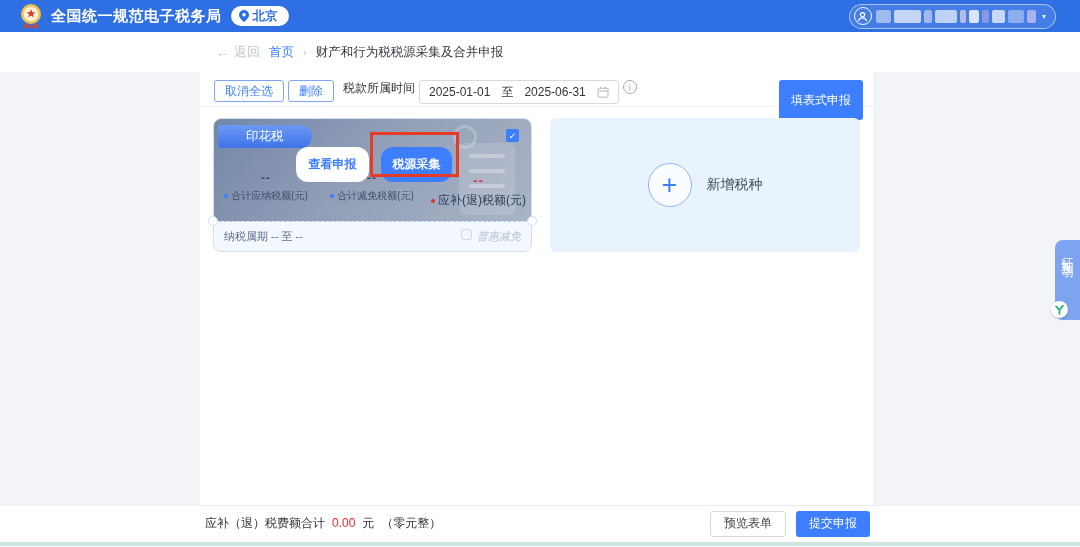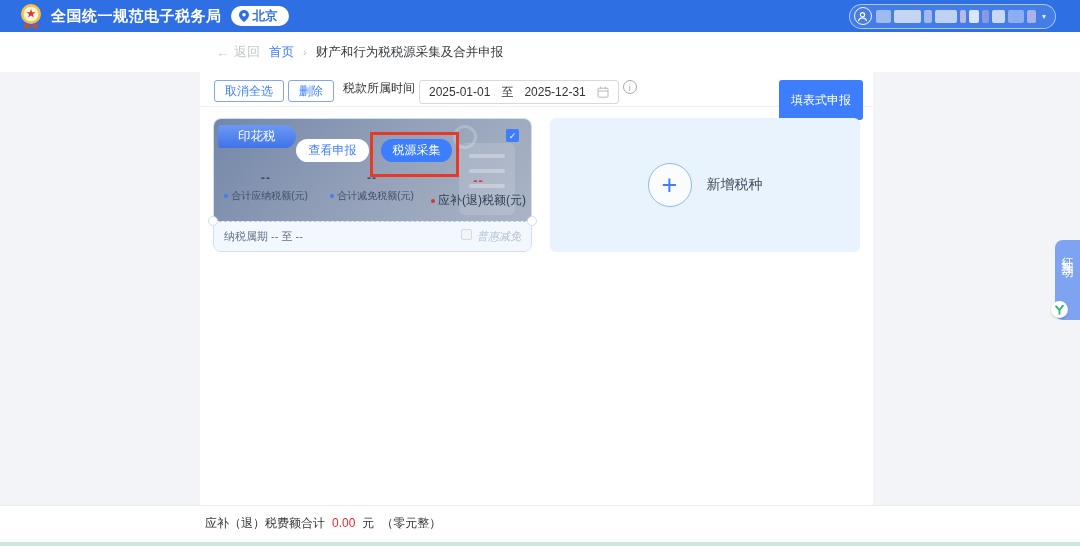--- a/index.html
+++ b/index.html
@@ -53,25 +53,25 @@
   
   .cards { display:flex; gap:18px; padding:11px 13px; }
   .tax-card { position:relative; width:319px; height:134px; border-radius:8px; border:1px solid #cfe0f5; background:#f3f8fe; }
   .card-top { position:absolute; left:0; right:0; top:0; bottom:30px; border-radius:7px 7px 0 0; overflow:hidden;
               background:linear-gradient(130deg,#7487a9 0%,#93a0b8 50%,#aab4c6 100%); }
   .doc { position:absolute; right:16px; top:24px; width:56px; height:72px; border-radius:6px; background:rgba(255,255,255,.14); }
   .doc i { display:block; height:4px; background:rgba(255,255,255,.30); margin:11px 10px 0; border-radius:2px; }
   .doc-circle { position:absolute; right:54px; top:6px; width:24px; height:24px; border-radius:50%;
                 border:3px solid rgba(255,255,255,.22); }
   .tag { position:absolute; left:4px; top:6px; background:linear-gradient(180deg,#6c99f5,#3f73e8); color:#fff;
-         font-size:12.5px; padding:3px 20px; border-radius:4px 12px 12px 4px; }
+         font-size:12.5px; padding:3px 28px; border-radius:4px 12px 12px 4px; }
   .cb-blue { position:absolute; right:12px; top:10px; width:13px; height:13px; background:#3d7eff; border-radius:2px;
              color:#fff; font-size:9px; display:flex; align-items:center; justify-content:center; cursor:pointer; }
-  .pill-btn { position:absolute; top:20px; height:23px; border-radius:12px; font-size:12px; border:none;
-              display:flex; align-items:center; justify-content:center; }
+  .pill-btn { position:absolute; top:28px; height:35px; border-radius:12px; font-size:12px; border:none;
+              display:flex; align-items:center; justify-content:center;font-weight:bold; }
   .view-btn { left:82px; width:73px; background:#fff; color:#3d7eff; }
   .collect-btn { left:167px; width:71px; background:#3d7eff; color:#fff; }
   .red-annotation { position:absolute; left:156px; top:13px; width:89px; height:45px; border:3px solid #e63a26;
                     z-index:5; pointer-events:none; }
   .metrics { position:absolute; left:0; top:52px; width:100%; display:flex; }
   .metric { text-align:center; }
   .m1 { width:104px; } .m2 { width:108px; } .m3 { flex:1; padding-top:2px; }
   .metric .val { font-size:12px; font-weight:bold; color:#394a61; letter-spacing:1px; }
   .m3 .val { color:#e03131; font-size:13px; }
   .metric .lab { font-size:10px; color:#3f4f68; margin-top:4px; display:flex; align-items:center; justify-content:center; gap:3px; }
@@ -166,21 +166,21 @@
   </nav>
 
   <main class="panel">
     <div class="toolbar">
       <button class="btn btn-outline-blue">取消全选</button>
       <button class="btn btn-outline-blue">删除</button>
       <span class="tb-label">税款所属时间</span>
       <div class="daterange">
         <span>2025-01-01</span>
         <span>至</span>
-        <span>2025-12-31</span>
+        <span>2025-06-31</span>
         <svg width="12" height="12" viewBox="0 0 12 12">
           <rect x="1" y="2.2" width="10" height="9" rx="1" fill="none" stroke="#b9b9b9"></rect>
           <line x1="1" y1="5" x2="11" y2="5" stroke="#b9b9b9"></line>
           <line x1="3.5" y1="0.8" x2="3.5" y2="3" stroke="#b9b9b9"></line>
           <line x1="8.5" y1="0.8" x2="8.5" y2="3" stroke="#b9b9b9"></line>
         </svg>
       </div>
       <i class="info-ic">i</i>
       <button class="btn btn-primary">填表式申报</button>
     </div>
@@ -253,17 +253,21 @@
     </span>
   </aside>
 
   <footer class="bottombar">
     <div class="total">
       <span>应补（退）税费额合计</span>
       <span class="red-val">0.00</span>
       <span>元</span>
       <span>（零元整）</span>
     </div>
+    <div class="actions">
+      <button class="btn btn-ghost">预览表单</button>
+      <button class="btn btn-submit">提交申报</button>
+    </div>
   </footer>
   <div class="bottom-white"></div>
   <div class="teal-strip"></div>
 
 </div>
 
 </body></html>

